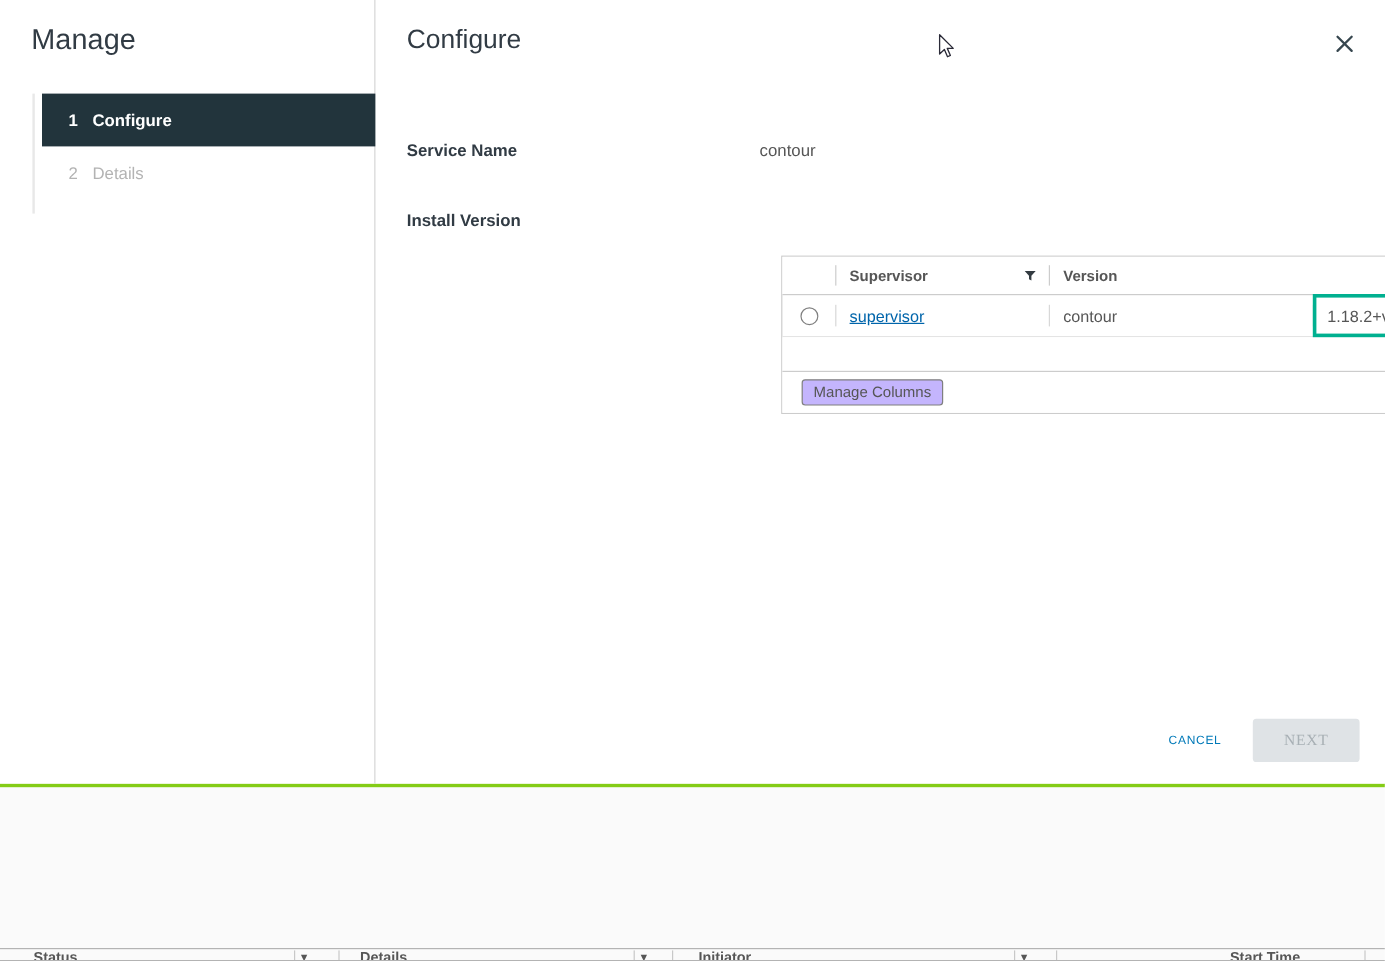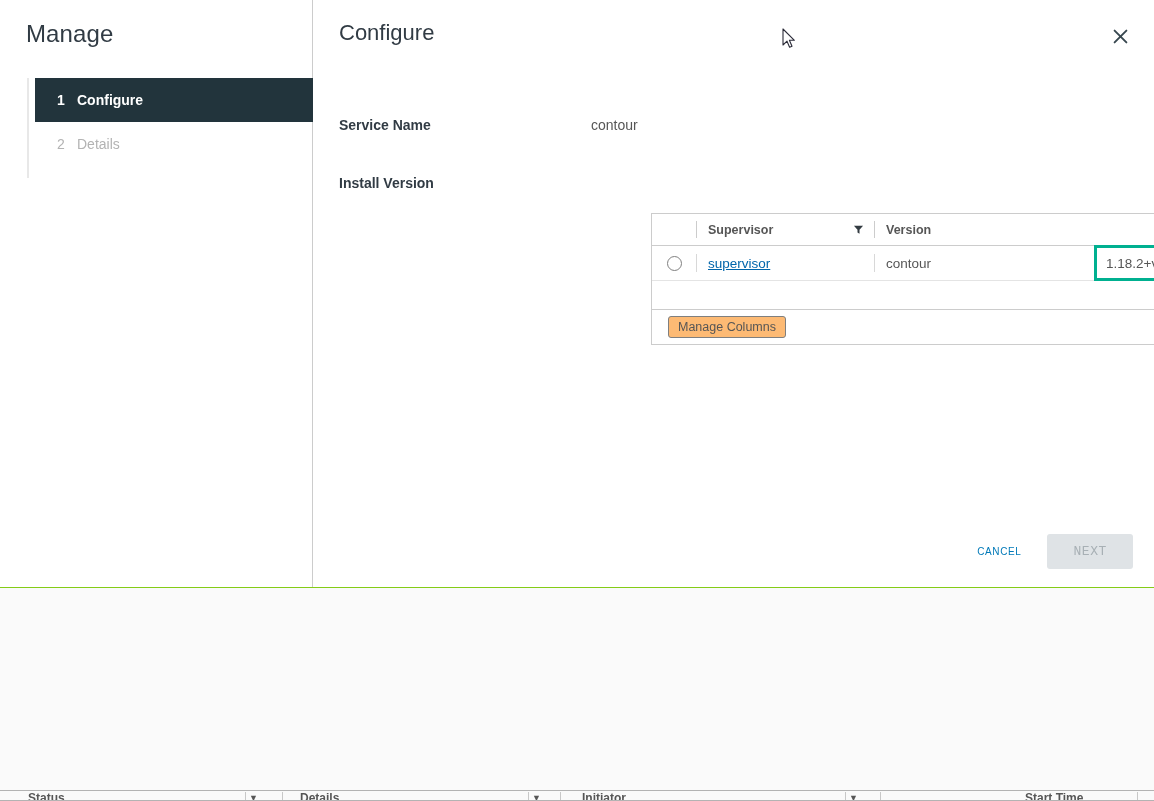--- a/index.html
+++ b/index.html
@@ -51,23 +51,23 @@
     top: 2px;
     font-size: 9px;
     color: #565656;
   }
 
   
   .modal {
     position: absolute;
     left: 0; top: 0;
     width: 1154px;
-    height: 588px;
-    background: #ffffff;
-    border-bottom: 1px solid #84cc16;
+    height: 656px;
+    background: #ffffff;
+    border-bottom: 3px solid #84cc16;
     display: flex;
   }
 
   
   .left-pane {
     width: 313px;
     height: 100%;
     background: #ffffff;
     border-right: 1px solid #cccccc;
     position: relative;
@@ -179,21 +179,21 @@
   }
   .form-label {
     width: 252px;
     font-weight: bold;
     color: #313b44;
     flex: 0 0 252px;
   }
   .form-value {
     color: #565656;
   }
-  #row-service-name { top: 117px; }
+  #row-service-name { top: 117px; gap: 42px; }
   #row-install-version { top: 175px; }
 
   .select-wrap {
     position: relative;
     border: 3px solid #00b090;
     padding: 2px 4px 1px 4px;
     display: inline-block;
   }
   .select-box {
     width: 167px;
@@ -329,21 +329,21 @@
     align-items: center;
     justify-content: space-between;
     padding: 0 11px 0 16px;
     background: #ffffff;
   }
   .manage-columns-btn {
     height: 22px;
     padding: 0 9px;
     border: 1px solid #7f7f7f;
     border-radius: 3px;
-    background: #fdba74;
+    background: #c4b5fd;
     color: #565656;
     font-family: "Liberation Sans", sans-serif;
     font-size: 12.5px;
     cursor: pointer;
     line-height: 20px;
   }
 
   
   .modal-footer {
     position: absolute;
@@ -361,21 +361,21 @@
     font-size: 10px;
     letter-spacing: 0.6px;
     padding: 8px 14px;
     cursor: pointer;
   }
   .btn-next {
     background: #dfe3e6;
     border: none;
     border-radius: 3px;
     color: #a8b0b5;
-    font-family: Liberation Mono, monospace;
+    font-family: Liberation Serif, serif;
     font-size: 13px;
     letter-spacing: 0.6px;
     padding: 10px 26px;
     cursor: default;
   }
 </style>
 </head>
 <body>
 
 <div class="bg-page">

